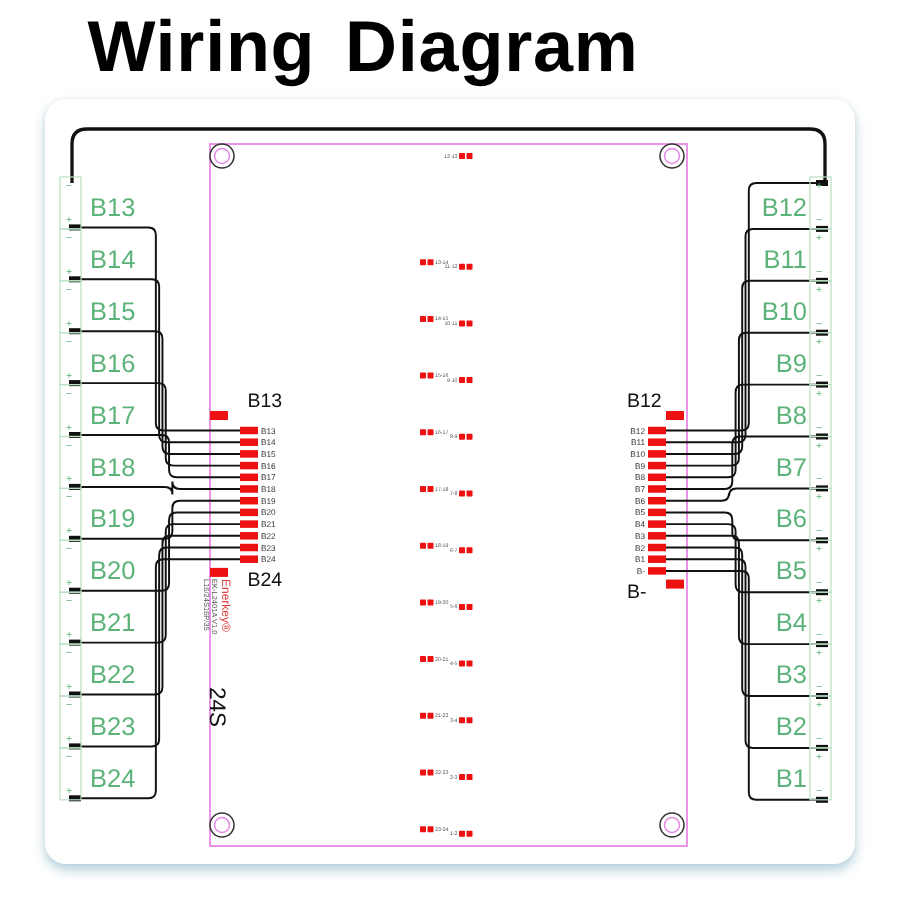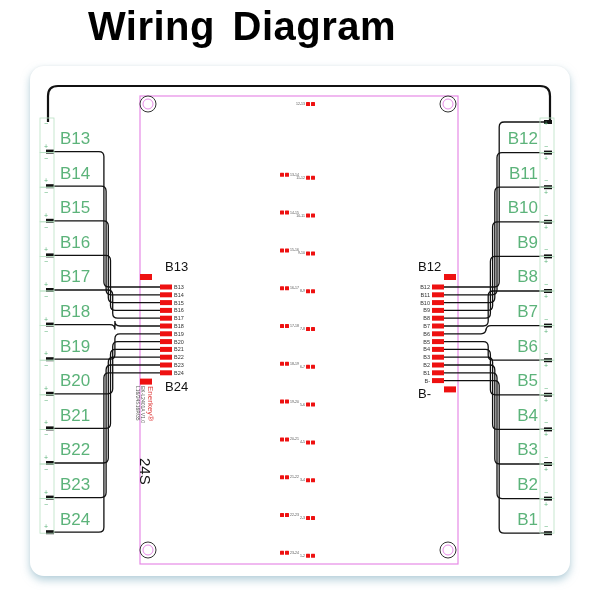--- a/index.html
+++ b/index.html
@@ -1,17 +1,17 @@
 <!DOCTYPE html>
 <html><head>
 <meta charset="utf-8">
 <style>
   html, body { margin:0; padding:0; background:#ffffff; }
   body { width:600px; height:600px; position:relative; overflow:hidden; font-family:"Liberation Sans", sans-serif; }
-  .title { position:absolute; left:0; top:4px; width:484px; text-align:center; font-family:"Liberation Sans", sans-serif; font-weight:bold; font-size:40px; color:#000; letter-spacing:0.5px; word-spacing:6px; }
+  .title { position:absolute; left:0; top:4px; width:484px; text-align:center; font-family:"Liberation Sans", sans-serif; font-weight:bold; font-size:48px; color:#000; letter-spacing:0.5px; word-spacing:6px; }
   .card { position:absolute; left:30px; top:66px; width:540px; height:510px; background:#fff; border-radius:14px; box-shadow:0 4px 8px rgba(120,170,190,0.55), 0 0 3px rgba(0,0,0,0.05); }
   svg { position:absolute; left:0; top:0; }
   .cell-label { font-family:"Liberation Sans", sans-serif; font-size:17px; fill:#5cb37a; }
   .pin-label { font-family:"Liberation Sans", sans-serif; font-size:5.5px; fill:#333; }
   .conn-title { font-family:"Liberation Sans", sans-serif; font-size:13px; fill:#111; }
   .bal-label { font-family:"Liberation Sans", sans-serif; font-size:3.5px; fill:#555; }
 </style>
 </head>
 <body>
 

